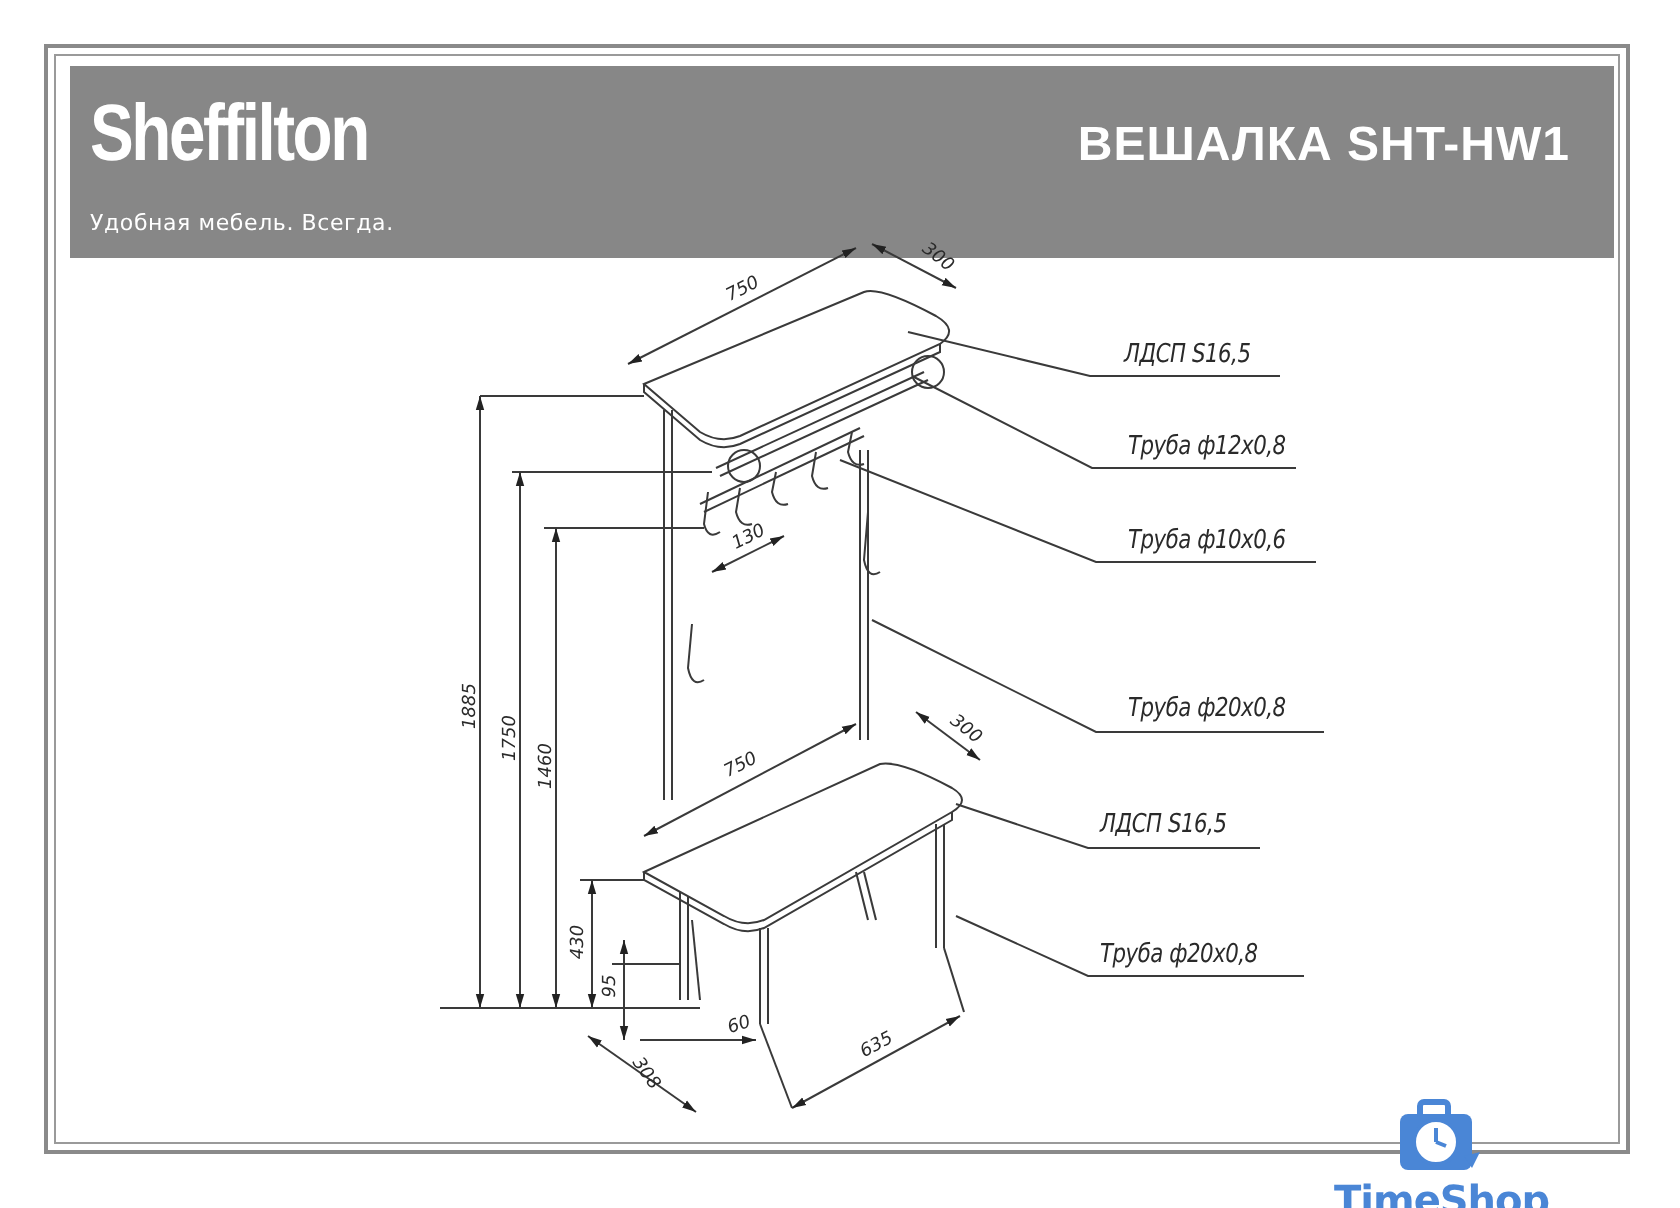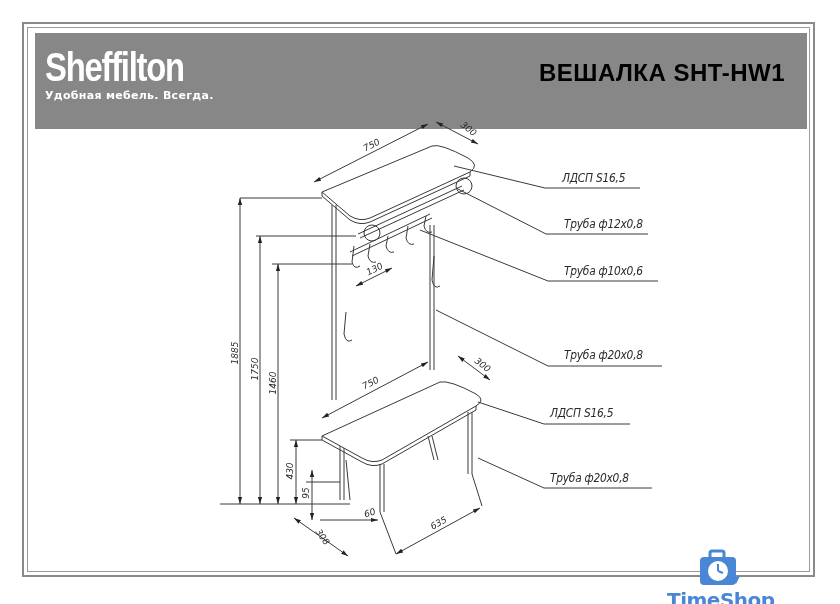--- a/index.html
+++ b/index.html
@@ -2,22 +2,22 @@
 <html><head>
 <meta charset="utf-8">
 <style>
   html, body { margin:0; padding:0; background:#ffffff; }
   body { width:840px; height:604px; position:relative; overflow:hidden; font-family:"Liberation Sans", sans-serif; }
   .frame-outer { position:absolute; left:22px; top:22px; width:793px; height:555px; border:2px solid #8a8a8a; box-sizing:border-box; }
   .frame-inner { position:absolute; left:27px; top:27px; width:783px; height:545px; border:1px solid #9a9a9a; box-sizing:border-box; }
   .header { position:absolute; left:35px; top:33px; width:772px; height:96px; background:#878787; }
   .brand { position:absolute; left:10px; top:14px; color:#ffffff; }
   .brand-name { font-family:"Liberation Sans", sans-serif; font-weight:bold; font-size:40px; letter-spacing:-1.5px; line-height:40px; transform:scaleX(0.82); transform-origin:left center; display:block; }
-  .brand-tag { font-family:"DejaVu Sans", sans-serif; font-weight:bold; font-size:11px; letter-spacing:0.3px; margin-top:2px; display:block; }
-  .title { position:absolute; right:22px; top:26px; color:#000000; font-family:"Liberation Sans", sans-serif; font-weight:bold; font-size:24px; letter-spacing:0.5px; }
+  .brand-tag { font-family:"DejaVu Sans", sans-serif; font-weight:normal; font-size:11px; letter-spacing:0.3px; margin-top:18px; display:block; }
+  .title { position:absolute; right:22px; top:26px; color:#ffffff; font-family:"Liberation Sans", sans-serif; font-weight:bold; font-size:24px; letter-spacing:0.5px; }
   svg.drawing { position:absolute; left:0; top:0; }
   .callout { position:absolute; font-family:"DejaVu Sans", sans-serif; font-style:italic; font-size:13px; color:#2a2a2a; transform:scaleX(0.82); transform-origin:left bottom; white-space:nowrap; letter-spacing:-0.3px; }
   .dim { position:absolute; font-family:"DejaVu Sans", sans-serif; font-style:italic; font-size:9px; color:#2a2a2a; white-space:nowrap; transform-origin:center center; }
   .watermark { position:absolute; left:663px; top:548px; display:flex; align-items:center;flex-direction:column; }
   .wm-text { font-family:"DejaVu Sans", sans-serif; font-weight:bold; font-size:20px; color:#4a86d6; letter-spacing:-0.5px; margin-left:4px; }
 </style>
 </head>
 <body>
 
 <div class="frame-outer"></div>

